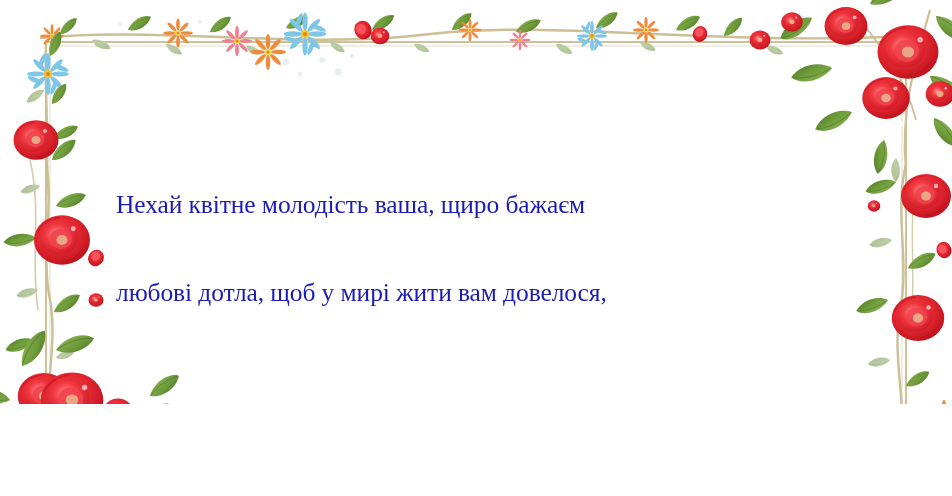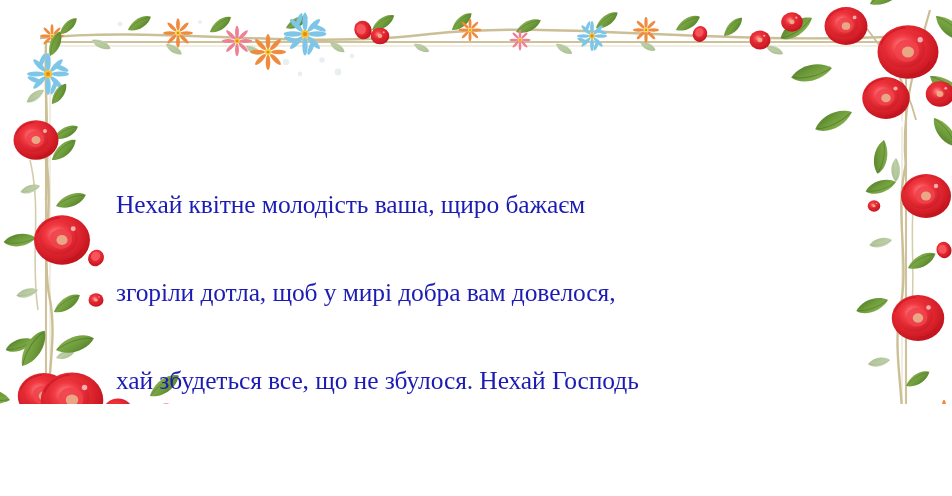--- a/index.html
+++ b/index.html
@@ -352,21 +352,20 @@
       <g fill="#e7edf0" opacity="0.8">
         <circle cx="440" cy="434" r="3.6"></circle>
           <circle cx="452" cy="452" r="2.6"></circle>
         <circle cx="372" cy="458" r="2.4"></circle>
       </g>
     </g>
   </svg>
 
   <div id="greeting">
     <span class="gline">Нехай квітне молодість ваша, щиро бажаєм</span>
-    <span class="gline">згоріли дотла, щоб у мирі добра вам довелося,</span>
-    <span class="gline">хай збудеться все, що не збулося. Нехай Господь</span>
+    <span class="gline">любові дотла, щоб у мирі жити вам довелося,</span>
     
     
   </div>
 
   <div id="footer">Збірник вітань. www.rozdil.lviv.ua</div>
 
 </div>
 
 </body></html>

